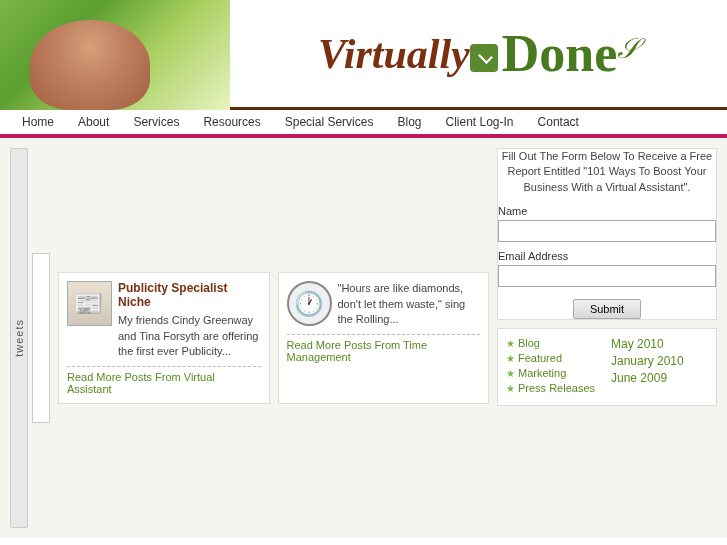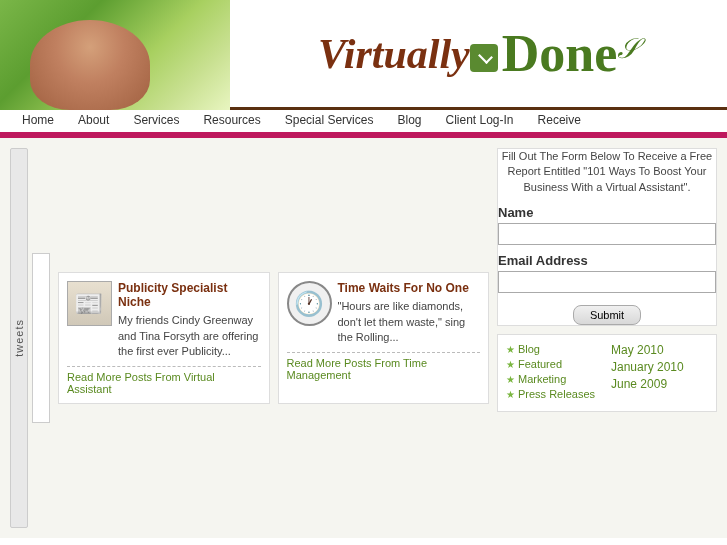--- a/index.html
+++ b/index.html
@@ -86,23 +86,23 @@
       color: #4a7a20;
       font-size: 28px;
       font-style: italic;
       font-family: Georgia, serif;
       margin-top: -8px;
     }
 
     
     #nav {
       background: #fff;
-      border-bottom: 6px solid #be185d;
-      display: flex;
-      align-items: flex-end;
+      border-bottom: 4px solid #be185d;
+      display: flex;
+      align-items: flex-start;
       padding: 0 10px;
       height: 28px;
     }
     .nav-item {
       padding: 5px 12px;
       font-size: 12px;
       color: #333;
       cursor: pointer;
       white-space: nowrap;
     }
@@ -241,43 +241,43 @@
       border: 1px solid #ddd;
     }
     #signup-desc {
       font-size: 11px;
       color: #444;
       text-align: center;
       margin-bottom: 10px;
       line-height: 1.4;
     }
     .form-label {
-      font-size: 13px;
-      font-weight: bold;
+      font-size: 11px;
+      font-weight: normal;
       color: #333;
       margin-bottom: 3px;
       display: block;
     }
     .form-input {
       width: 100%;
       height: 22px;
       border: 1px solid #aaa;
       margin-bottom: 8px;
       padding: 2px 4px;
       font-size: 11px;
     }
     #submit-btn {
       display: block;
       margin: 4px auto 0;
       padding: 3px 16px;
       background: linear-gradient(#f0f0f0, #d8d8d8);
       border: 1px solid #aaa;
       cursor: pointer;
       font-size: 11px;
-      border-radius: 8px;
+      border-radius: 2px;
     }
 
     #categories-box {
       background: #fff;
       border: 1px solid #ddd;
       padding: 8px;
       display: flex;
       gap: 8px;
     }
     .cat-col {
@@ -327,21 +327,21 @@
   </div>
 
   <nav id="nav">
     <span class="nav-item">Home</span>
     <span class="nav-item">About</span>
     <span class="nav-item">Services</span>
     <span class="nav-item">Resources</span>
     <span class="nav-item">Special Services</span>
     <span class="nav-item">Blog</span>
     <span class="nav-item">Client Log-In</span>
-    <span class="nav-item">Receive</span>
+    <span class="nav-item">Contact</span>
   </nav>
 </div>
 
 <div id="main">
 
   <div id="tweets-tab">
     <span id="tweets-label">tweets</span>
   </div>
 
   <div id="left-column">
@@ -352,21 +352,20 @@
 
       <div class="post-box">
         <div class="post-thumb thumb-newspaper"></div>
         <div class="post-title">Publicity Specialist Niche</div>
         <div class="post-excerpt">My friends Cindy Greenway and Tina Forsyth are offering the first ever Publicity...</div>
         <a class="post-read-more">Read More Posts From Virtual Assistant</a>
       </div>
 
       <div class="post-box">
         <div class="post-thumb thumb-clock"></div>
-        <div class="post-title">Time Waits For No One</div>
         <div class="post-excerpt">"Hours are like diamonds, don't let them waste," sing the Rolling...</div>
         <a class="post-read-more">Read More Posts From Time Management</a>
       </div>
 
     </div>
   </div>
 
   <div id="right-sidebar">
 
     <div id="signup-box">

